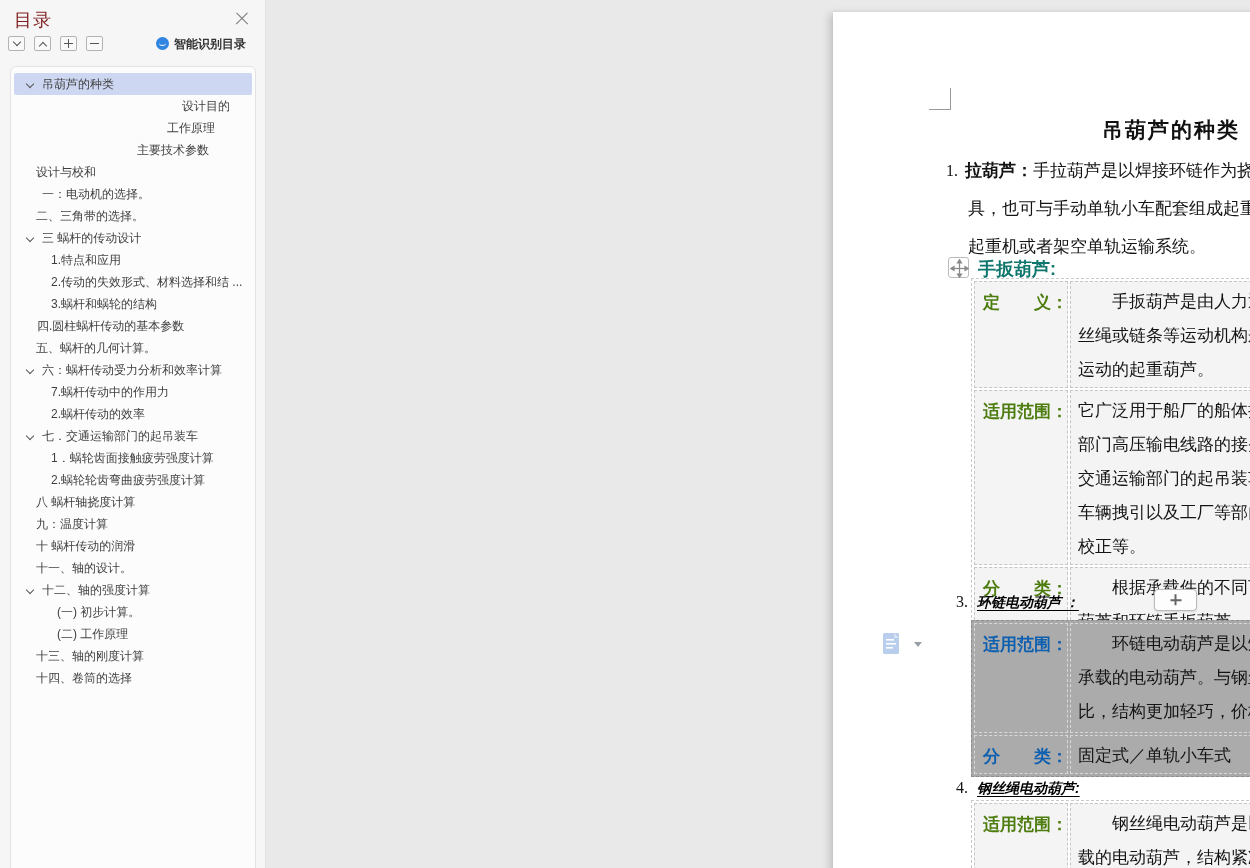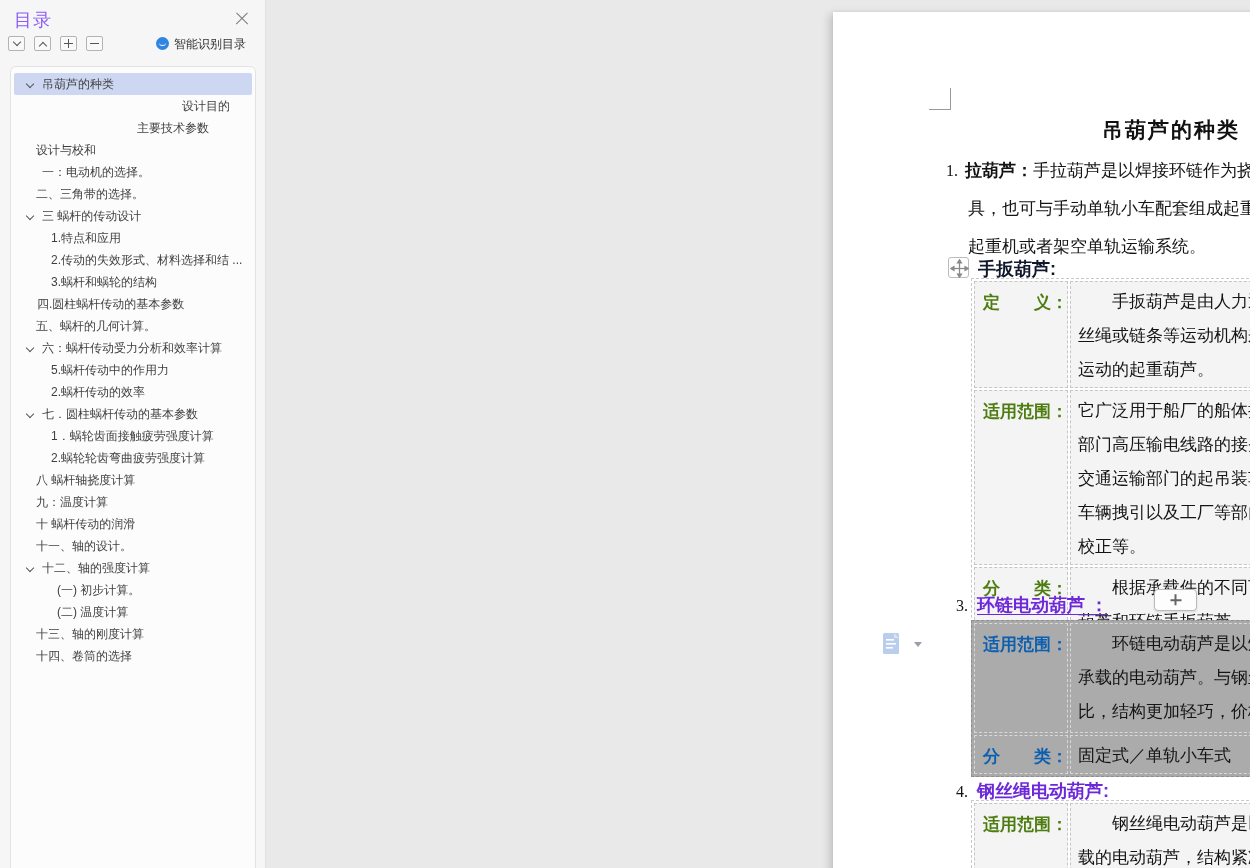--- a/index.html
+++ b/index.html
@@ -2,25 +2,25 @@
 <html><head>
 <meta charset="utf-8">
 <style>
   * { margin:0; padding:0; box-sizing:border-box; }
   html,body { width:1250px; height:868px; overflow:hidden;
     font-family:"Liberation Sans","DejaVu Sans",sans-serif; background:#e9e9e9; }
 
   
   .toc-panel { position:absolute; left:0; top:0; width:266px; height:868px;
     background:#f6f6f7; border-right:1px solid #e2e2e2; z-index:5; }
-  .toc-head { position:absolute; left:14px; top:8px; font-size:18px; color:#8b5cf6; letter-spacing:1px; }
+  .toc-head { position:absolute; left:14px; top:8px; font-size:18px; color:#7f1d1d; letter-spacing:1px; }
   .toc-close { position:absolute; right:16px; top:12px; width:14px; height:14px; cursor:pointer; }
   .toc-close::before,.toc-close::after { content:""; position:absolute; left:-1px; top:6px; width:16px; height:1.4px; background:#7a7a7a; }
   .toc-close::before { transform:rotate(45deg);} .toc-close::after { transform:rotate(-45deg);}
-  .toc-toolbar { position:absolute; left:8px; top:36px; height:16px; width:250px; }
+  .toc-toolbar { position:absolute; left:8px; top:36px; height:16px; width:250px;font-weight:bold; }
   .tbtn { position:absolute; top:0; width:17px; height:15px; border:1px solid #b3b3b3; border-radius:2px; background:#f9f9f9; }
   .tbtn .cv { position:absolute; left:5px; width:6px; height:6px; border-left:1.3px solid #555; border-bottom:1.3px solid #555; }
   .cv.down { top:2px; transform:rotate(-45deg);} .cv.up { top:6px; transform:rotate(135deg);}
   .tbtn .pl { position:absolute; left:3px; top:6px; width:9px; height:1.4px; background:#555; }
   .tbtn .pl.vert::after { content:""; position:absolute; left:4px; top:-4px; width:1.4px; height:9px; background:#555; }
   .smart { position:absolute; right:12px; top:0; height:16px; font-size:12px; color:#333; cursor:pointer; }
   .smart-ic { display:inline-block; vertical-align:-2px; width:13px; height:13px; border-radius:50%;
     background:#2f85e0; position:relative; margin-right:5px; }
   .smart-ic::after { content:""; position:absolute; left:3px; top:4px; width:7px; height:4px;
     border-bottom:1.6px solid #fff; border-radius:0 0 6px 6px; }
@@ -43,37 +43,37 @@
   .doc-title { position:absolute; left:113px; top:104px; width:450px; text-align:center;
     font-size:21px; font-weight:bold; color:#111; letter-spacing:2px; }
   .para1 { position:absolute; left:113px; top:140px; width:456px; font-size:17px; line-height:38px;
     color:#141414; padding-left:22px; text-indent:-22px; }
   .para1 .num { font-family:"Liberation Serif",serif; font-size:16px; margin-right:7px; }
   .para1 .term { font-weight:bold; }
 
   .h2row { position:absolute; left:115px; top:245px; height:22px; }
   .move-handle { position:absolute; left:0; top:0; width:21px; height:21px; border:1px solid #bcbcbc;
     border-radius:3px; background:#fff; cursor:move; }
-  .h2text { position:absolute; left:30px; top:0; font-size:18px; font-weight:bold; color:#0f172a; white-space:nowrap; }
+  .h2text { position:absolute; left:30px; top:0; font-size:18px; font-weight:bold; color:#0f766e; white-space:nowrap; }
 
   .doc-table { position:absolute; left:138px; width:413px; padding:2px; background:#fff;
     border:1px solid #c9c9c9; border-style:dashed; }
   .doc-table .row { display:grid; grid-template-columns:94px 1fr; gap:2px; margin-bottom:2px; }
   .doc-table .row:last-child { margin-bottom:0; }
   .doc-table .cell { border:1px dashed #c6c6c6; background:#f4f4f4; overflow:hidden; }
   .doc-table .cell.label { color:#4d7c0f; font-weight:bold; font-size:17px; padding:9px 4px 0 8px; white-space:nowrap; }
   .doc-table .cell.text { font-size:17px; line-height:34px; color:#141414; padding:3px 6px 0 7px; }
   .doc-table .cell.text.ind { text-indent:2em; }
   .doc-table.gray { background:#a9a9a9; border-color:#8f8f8f; }
   .doc-table.gray .cell { background:#ababab; border-color:#d8d8d8; }
   .doc-table.gray .cell.label { color:#0d5fb0; }
 
   .h3row { position:absolute; height:24px; white-space:nowrap; }
   .h3row .num { font-family:"Liberation Serif",serif; font-size:16px; color:#141414; margin-right:9px; }
-  .h3row .red { font-size:18px; font-weight:bold; color:#6d28d9; text-decoration:underline; text-underline-offset:3px; }
+  .h3row .red { font-size:14px; font-weight:bold; color:#000000; text-decoration:underline; text-underline-offset:3px;font-style:italic; }
   .bottom-plus { position:absolute; left:321px; top:577px; width:43px; height:22px; background:#fdfdfd;
     border:1px solid #b9b9b9; border-radius:4px; box-shadow:0 1px 2px rgba(0,0,0,.12); cursor:pointer; }
   .plus-glyph { position:absolute; left:50%; top:50%; width:11px; height:1.5px; background:#666;
     transform:translate(-50%,-50%); }
   .plus-glyph::after { content:""; position:absolute; left:4.7px; top:-4.7px; width:1.5px; height:11px; background:#666; }
 
   .paste-btn { position:absolute; left:49px; top:620px; width:42px; height:26px; cursor:pointer; }
   .paste-caret { position:absolute; right:2px; top:10px; width:0; height:0;
     border-left:4px solid transparent; border-right:4px solid transparent; border-top:5px solid #9aa0a8; }
 </style>
@@ -104,20 +104,23 @@
 
   <div class="toc-listbox">
       <div class="toc-item selected">
         <span class="chev" style="left: 13px;"></span>
         <span class="lab" style="padding-left: 28px;">吊葫芦的种类</span>
       </div>
       <div class="toc-item">
         <span class="lab" style="padding-left: 146px; text-align: center;">设计目的</span>
       </div>
       <div class="toc-item">
+        <span class="lab" style="padding-left: 153px;">工作原理</span>
+      </div>
+      <div class="toc-item">
         <span class="lab" style="padding-left: 123px;">主要技术参数</span>
       </div>
       <div class="toc-item">
         <span class="lab" style="padding-left: 22px;">设计与校和</span>
       </div>
       <div class="toc-item">
         <span class="lab" style="padding-left: 28px;">一：电动机的选择。</span>
       </div>
       <div class="toc-item">
         <span class="lab" style="padding-left: 22px;">二、三角带的选择。</span>
@@ -139,28 +142,28 @@
         <span class="lab" style="padding-left: 23px;">四.圆柱蜗杆传动的基本参数</span>
       </div>
       <div class="toc-item">
         <span class="lab" style="padding-left: 22px;">五、蜗杆的几何计算。</span>
       </div>
       <div class="toc-item">
         <span class="chev" style="left: 13px;"></span>
         <span class="lab" style="padding-left: 28px;">六：蜗杆传动受力分析和效率计算</span>
       </div>
       <div class="toc-item">
-        <span class="lab" style="padding-left: 37px;">5.蜗杆传动中的作用力</span>
+        <span class="lab" style="padding-left: 37px;">7.蜗杆传动中的作用力</span>
       </div>
       <div class="toc-item">
         <span class="lab" style="padding-left: 37px;">2.蜗杆传动的效率</span>
       </div>
       <div class="toc-item">
         <span class="chev" style="left: 13px;"></span>
-        <span class="lab" style="padding-left: 28px;">七．圆柱蜗杆传动的基本参数</span>
+        <span class="lab" style="padding-left: 28px;">七．交通运输部门的起吊装车</span>
       </div>
       <div class="toc-item">
         <span class="lab" style="padding-left: 37px;">1．蜗轮齿面接触疲劳强度计算</span>
       </div>
       <div class="toc-item">
         <span class="lab" style="padding-left: 37px;">2.蜗轮轮齿弯曲疲劳强度计算</span>
       </div>
       <div class="toc-item">
         <span class="lab" style="padding-left: 22px;">八 蜗杆轴挠度计算</span>
       </div>
@@ -174,21 +177,21 @@
         <span class="lab" style="padding-left: 22px;">十一、轴的设计。</span>
       </div>
       <div class="toc-item">
         <span class="chev" style="left: 13px;"></span>
         <span class="lab" style="padding-left: 28px;">十二、轴的强度计算</span>
       </div>
       <div class="toc-item">
         <span class="lab" style="padding-left: 43px;">(一) 初步计算。</span>
       </div>
       <div class="toc-item">
-        <span class="lab" style="padding-left: 43px;">(二) 温度计算</span>
+        <span class="lab" style="padding-left: 43px;">(二) 工作原理</span>
       </div>
       <div class="toc-item">
         <span class="lab" style="padding-left: 22px;">十三、轴的刚度计算</span>
       </div>
       <div class="toc-item">
         <span class="lab" style="padding-left: 22px;">十四、卷筒的选择</span>
       </div>
     </div>
 </div>
 

